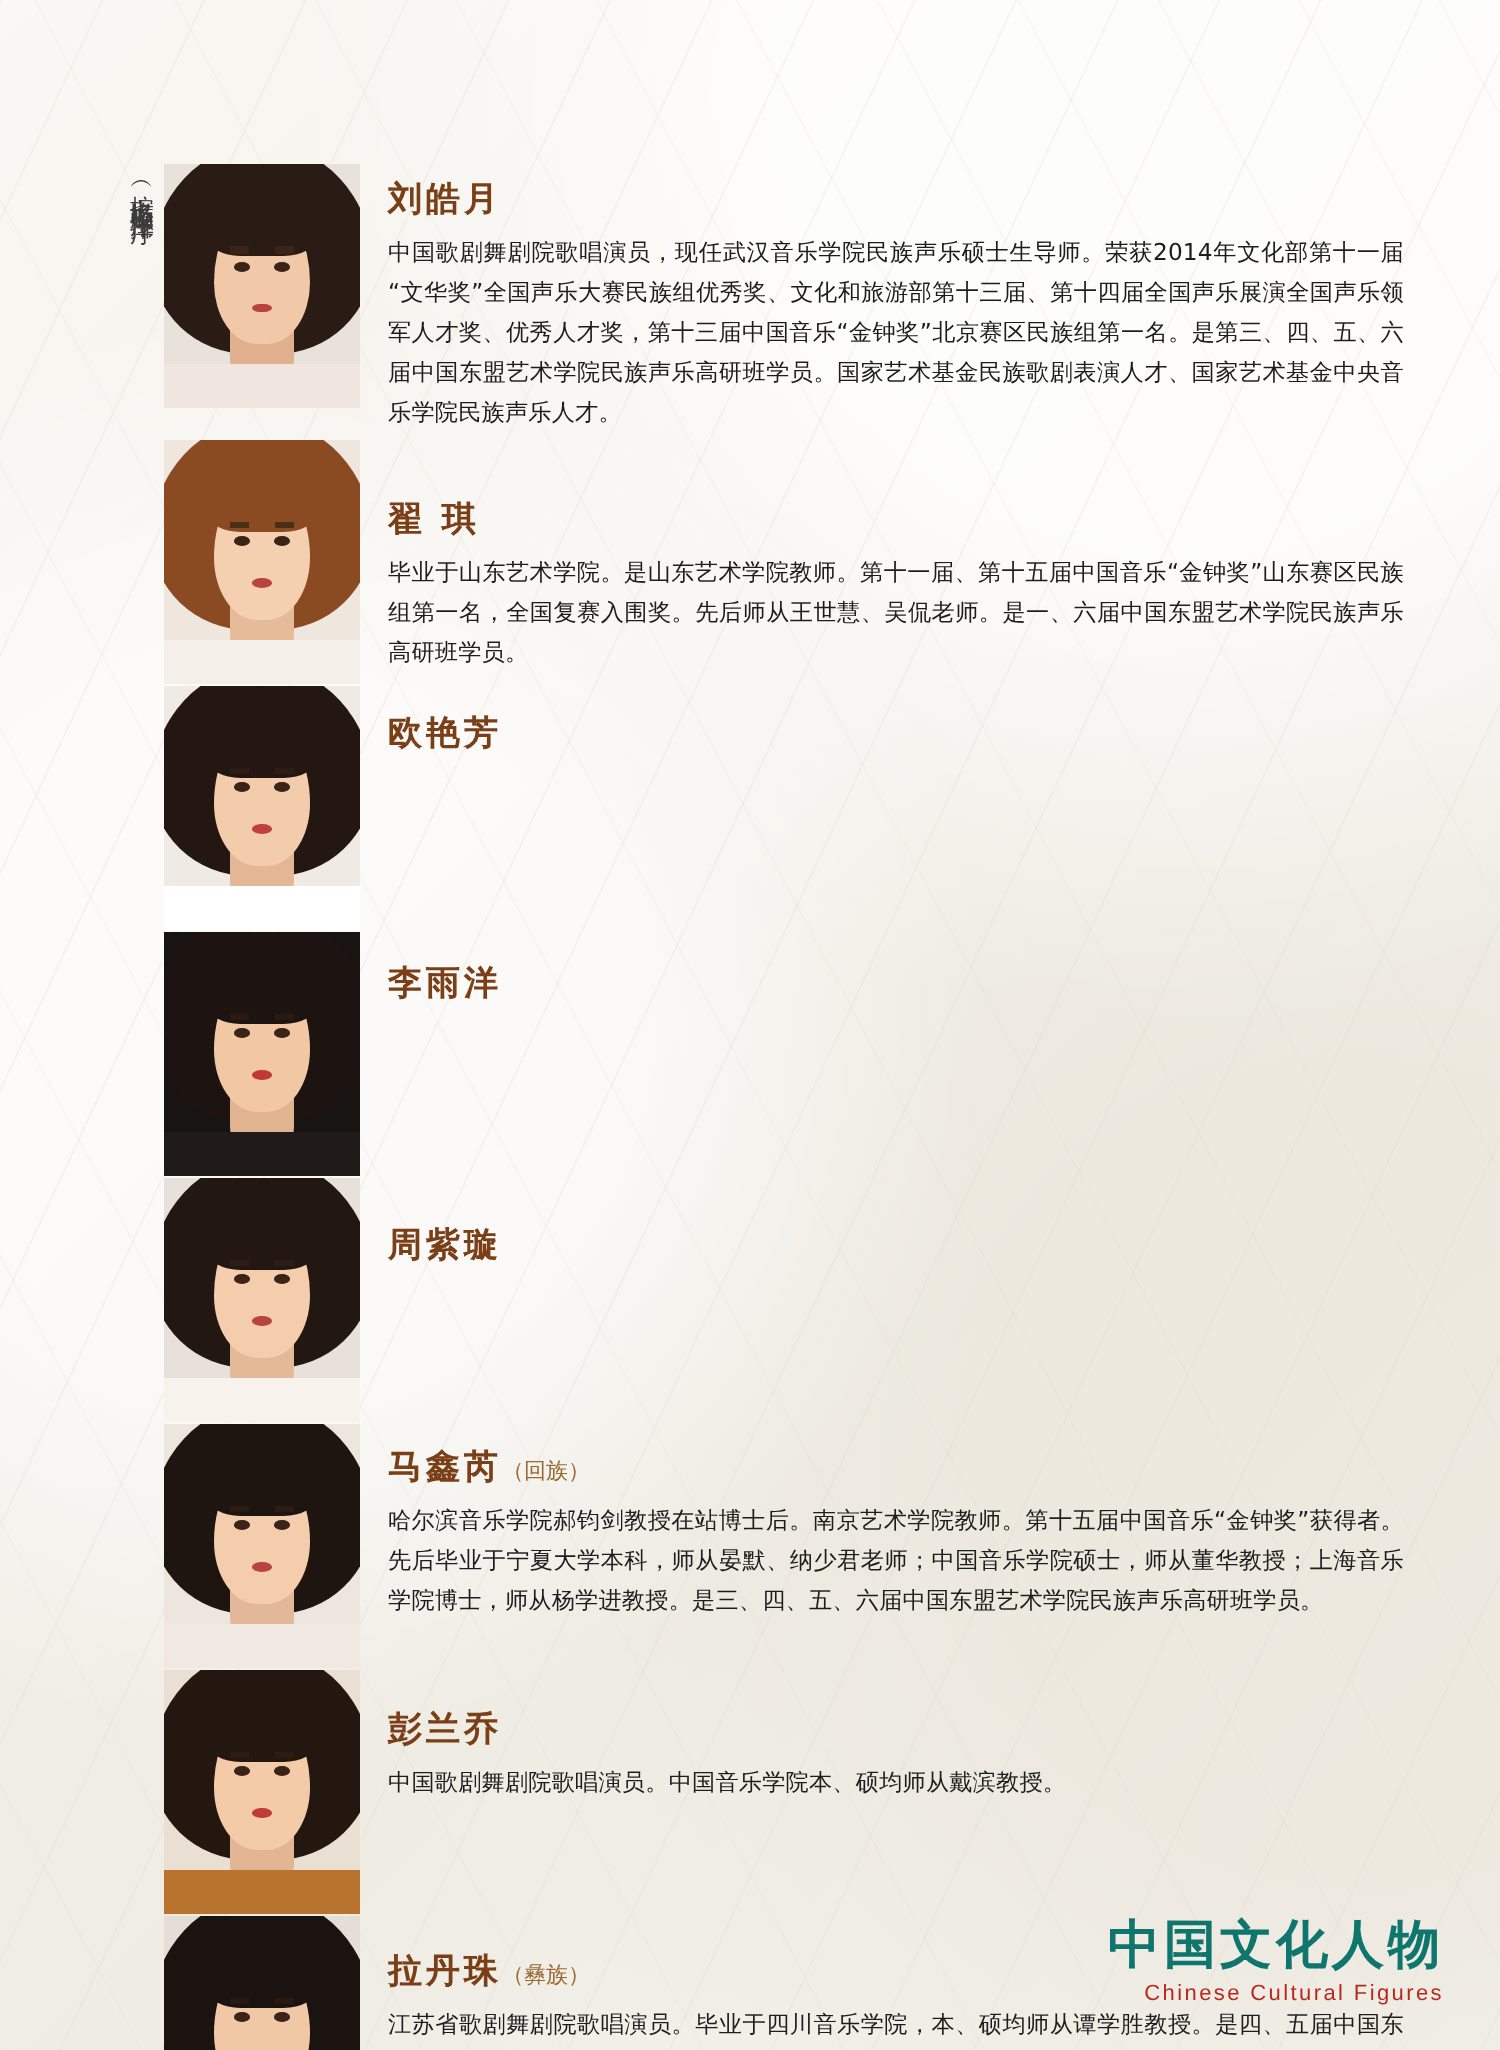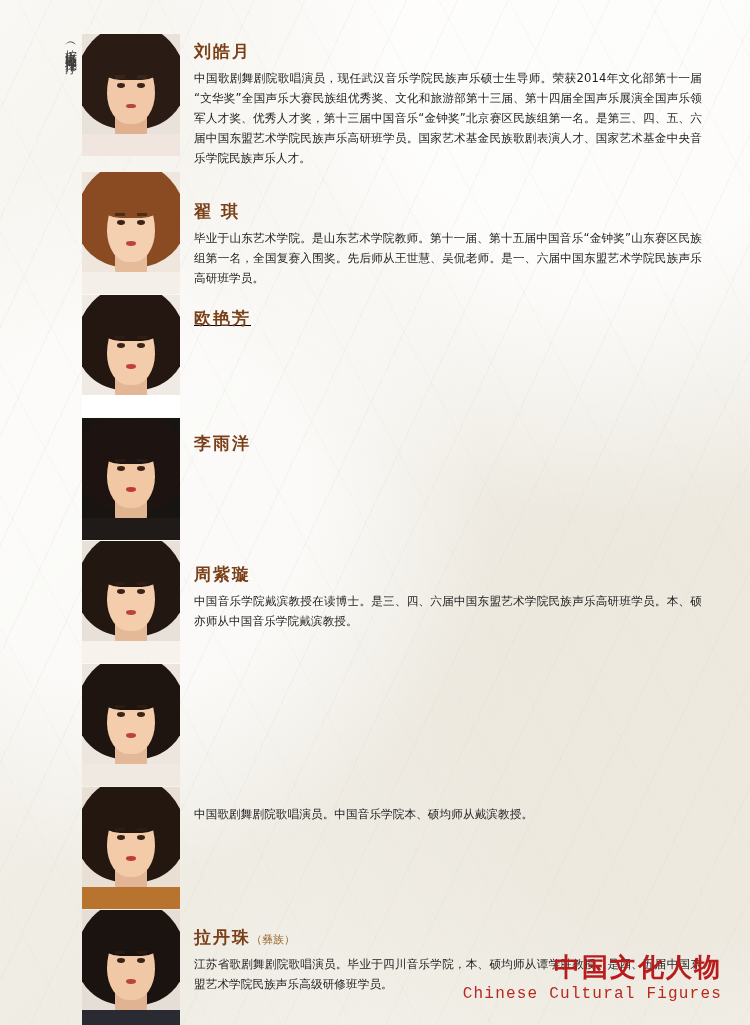--- a/index.html
+++ b/index.html
@@ -28,20 +28,21 @@
     content: "";
     position: absolute;
     inset: 0;
     background:
       repeating-linear-gradient(115deg, rgba(214,208,196,0.18) 0 1px, rgba(0,0,0,0) 1px 46px),
       repeating-linear-gradient(62deg, rgba(221,215,202,0.14) 0 1px, rgba(0,0,0,0) 1px 62px);
   }
   .sheet {
     position: absolute;
     inset: 0;
+    margin-top: 48px;
   }
 
   
   .vertical-label {
     position: absolute;
     left: 56px;
     top: 38px;
     width: 22px;
     writing-mode: vertical-rl;
     text-orientation: upright;
@@ -100,46 +101,46 @@
     font-size: 11.6px;
     line-height: 1.72;
     color: #1d1d1d;
     text-align: justify;
     letter-spacing: 0.1px;
   }
 
   
   .e0 .body { padding-top: 6px; }
   .e1 .body { padding-top: 28px; }
-  .e2 .body { padding-top: 12px; text-decoration: underline; }
+  .e2 .body { padding-top: 12px; }
   .e3 .body { padding-top: 14px; }
   .e4 .body { padding-top: 22px; }
   .e5 .body { padding-top: 10px; }
   .e6 .body { padding-top: 18px; }
   .e7 .body { padding-top: 16px; }
 
   
   .logo {
     position: absolute;
     right: 28px;
     bottom: 22px;
     text-align: right;
   }
   .logo-cn {
     font-family: "DejaVu Serif", serif;
     font-size: 26px;
     font-weight: bold;
-    color: #b91c1c;
+    color: #0f766e;
     letter-spacing: 2px;
     line-height: 1;
   }
   .logo-en {
     margin-top: 5px;
-    font-family: Liberation Mono, monospace;
-    font-size: 16px;
+    font-family: Liberation Sans, sans-serif;
+    font-size: 11px;
     color: #b9281f;
     letter-spacing: 1.2px;
   }
 
   
   .face .bg-p { position:absolute; inset:0; }
   .face .hair {
     position:absolute; left:-6%; top:-8%; width:112%; height:86%;
     border-radius: 50% 50% 44% 44% / 56% 56% 44% 44%;
   }
@@ -275,57 +276,61 @@
           <div class="fringe" style="background:#231712"></div>
           <div class="brows" style="background:linear-gradient(90deg,#2d1d14 0 30%,transparent 30% 70%,#2d1d14 70% 100%)"></div>
           <div class="eyeL"></div>
             <div class="eyeR"></div>
           <div class="lips"></div>
           <div class="cloth" style="background:#f7f2ec"></div>
         </div>
       </div>
       <div class="body">
         <div class="name"><span>周紫璇</span><span class="eth"></span></div>
-        <div class="desc">中国音乐学院戴滨教授在读博士。是三、四、六届中国东盟艺术学院民族声乐高研班学员。本、硕亦师从中国音乐学院戴滨教授。</div>
       </div>
     </div>
 
     <div class="entry e5">
       <div class="photo">
         <div class="face">
           <div class="bg-p" style="background:#ece6de"></div>
           <div class="hair" style="background:#1f1510"></div>
           <div class="neck" style="background:#e3b898"></div>
           <div class="head" style="background:#f3cdac"></div>
           <div class="fringe" style="background:#1f1510"></div>
           <div class="brows" style="background:linear-gradient(90deg,#2b1b13 0 30%,transparent 30% 70%,#2b1b13 70% 100%)"></div>
           <div class="eyeL"></div>
             <div class="eyeR"></div>
           <div class="lips"></div>
           <div class="cloth" style="background:#efe9e2"></div>
         </div>
       </div>
+      <div class="body">
+        <div class="name"><span>马鑫芮</span><span class="eth">（回族）</span></div>
+        <div class="desc">哈尔滨音乐学院郝钧剑教授在站博士后。南京艺术学院教师。第十五届中国音乐“金钟奖”获得者。先后毕业于宁夏大学本科，师从晏默、纳少君老师；中国音乐学院硕士，师从董华教授；上海音乐学院博士，师从杨学进教授。是三、四、五、六届中国东盟艺术学院民族声乐高研班学员。</div>
+      </div>
     </div>
 
     <div class="entry e6">
       <div class="photo">
         <div class="face">
           <div class="bg-p" style="background:#e9dfd2"></div>
           <div class="hair" style="background:#241710"></div>
           <div class="neck" style="background:#e2b695"></div>
           <div class="head" style="background:#f3cba9"></div>
           <div class="fringe" style="background:#241710"></div>
           <div class="brows" style="background:linear-gradient(90deg,#2c1c13 0 30%,transparent 30% 70%,#2c1c13 70% 100%)"></div>
           <div class="eyeL"></div>
             <div class="eyeR"></div>
           <div class="lips" style="background:#c03c38"></div>
           <div class="cloth" style="background:#b8732f"></div>
         </div>
       </div>
       <div class="body">
+        <div class="name"><span>彭兰乔</span><span class="eth"></span></div>
         <div class="desc">中国歌剧舞剧院歌唱演员。中国音乐学院本、硕均师从戴滨教授。</div>
       </div>
     </div>
 
     <div class="entry e7">
       <div class="photo">
         <div class="face">
           <div class="bg-p" style="background:#e4ded6"></div>
           <div class="hair" style="background:#1b1310"></div>
           <div class="neck" style="background:#e0b392"></div>

